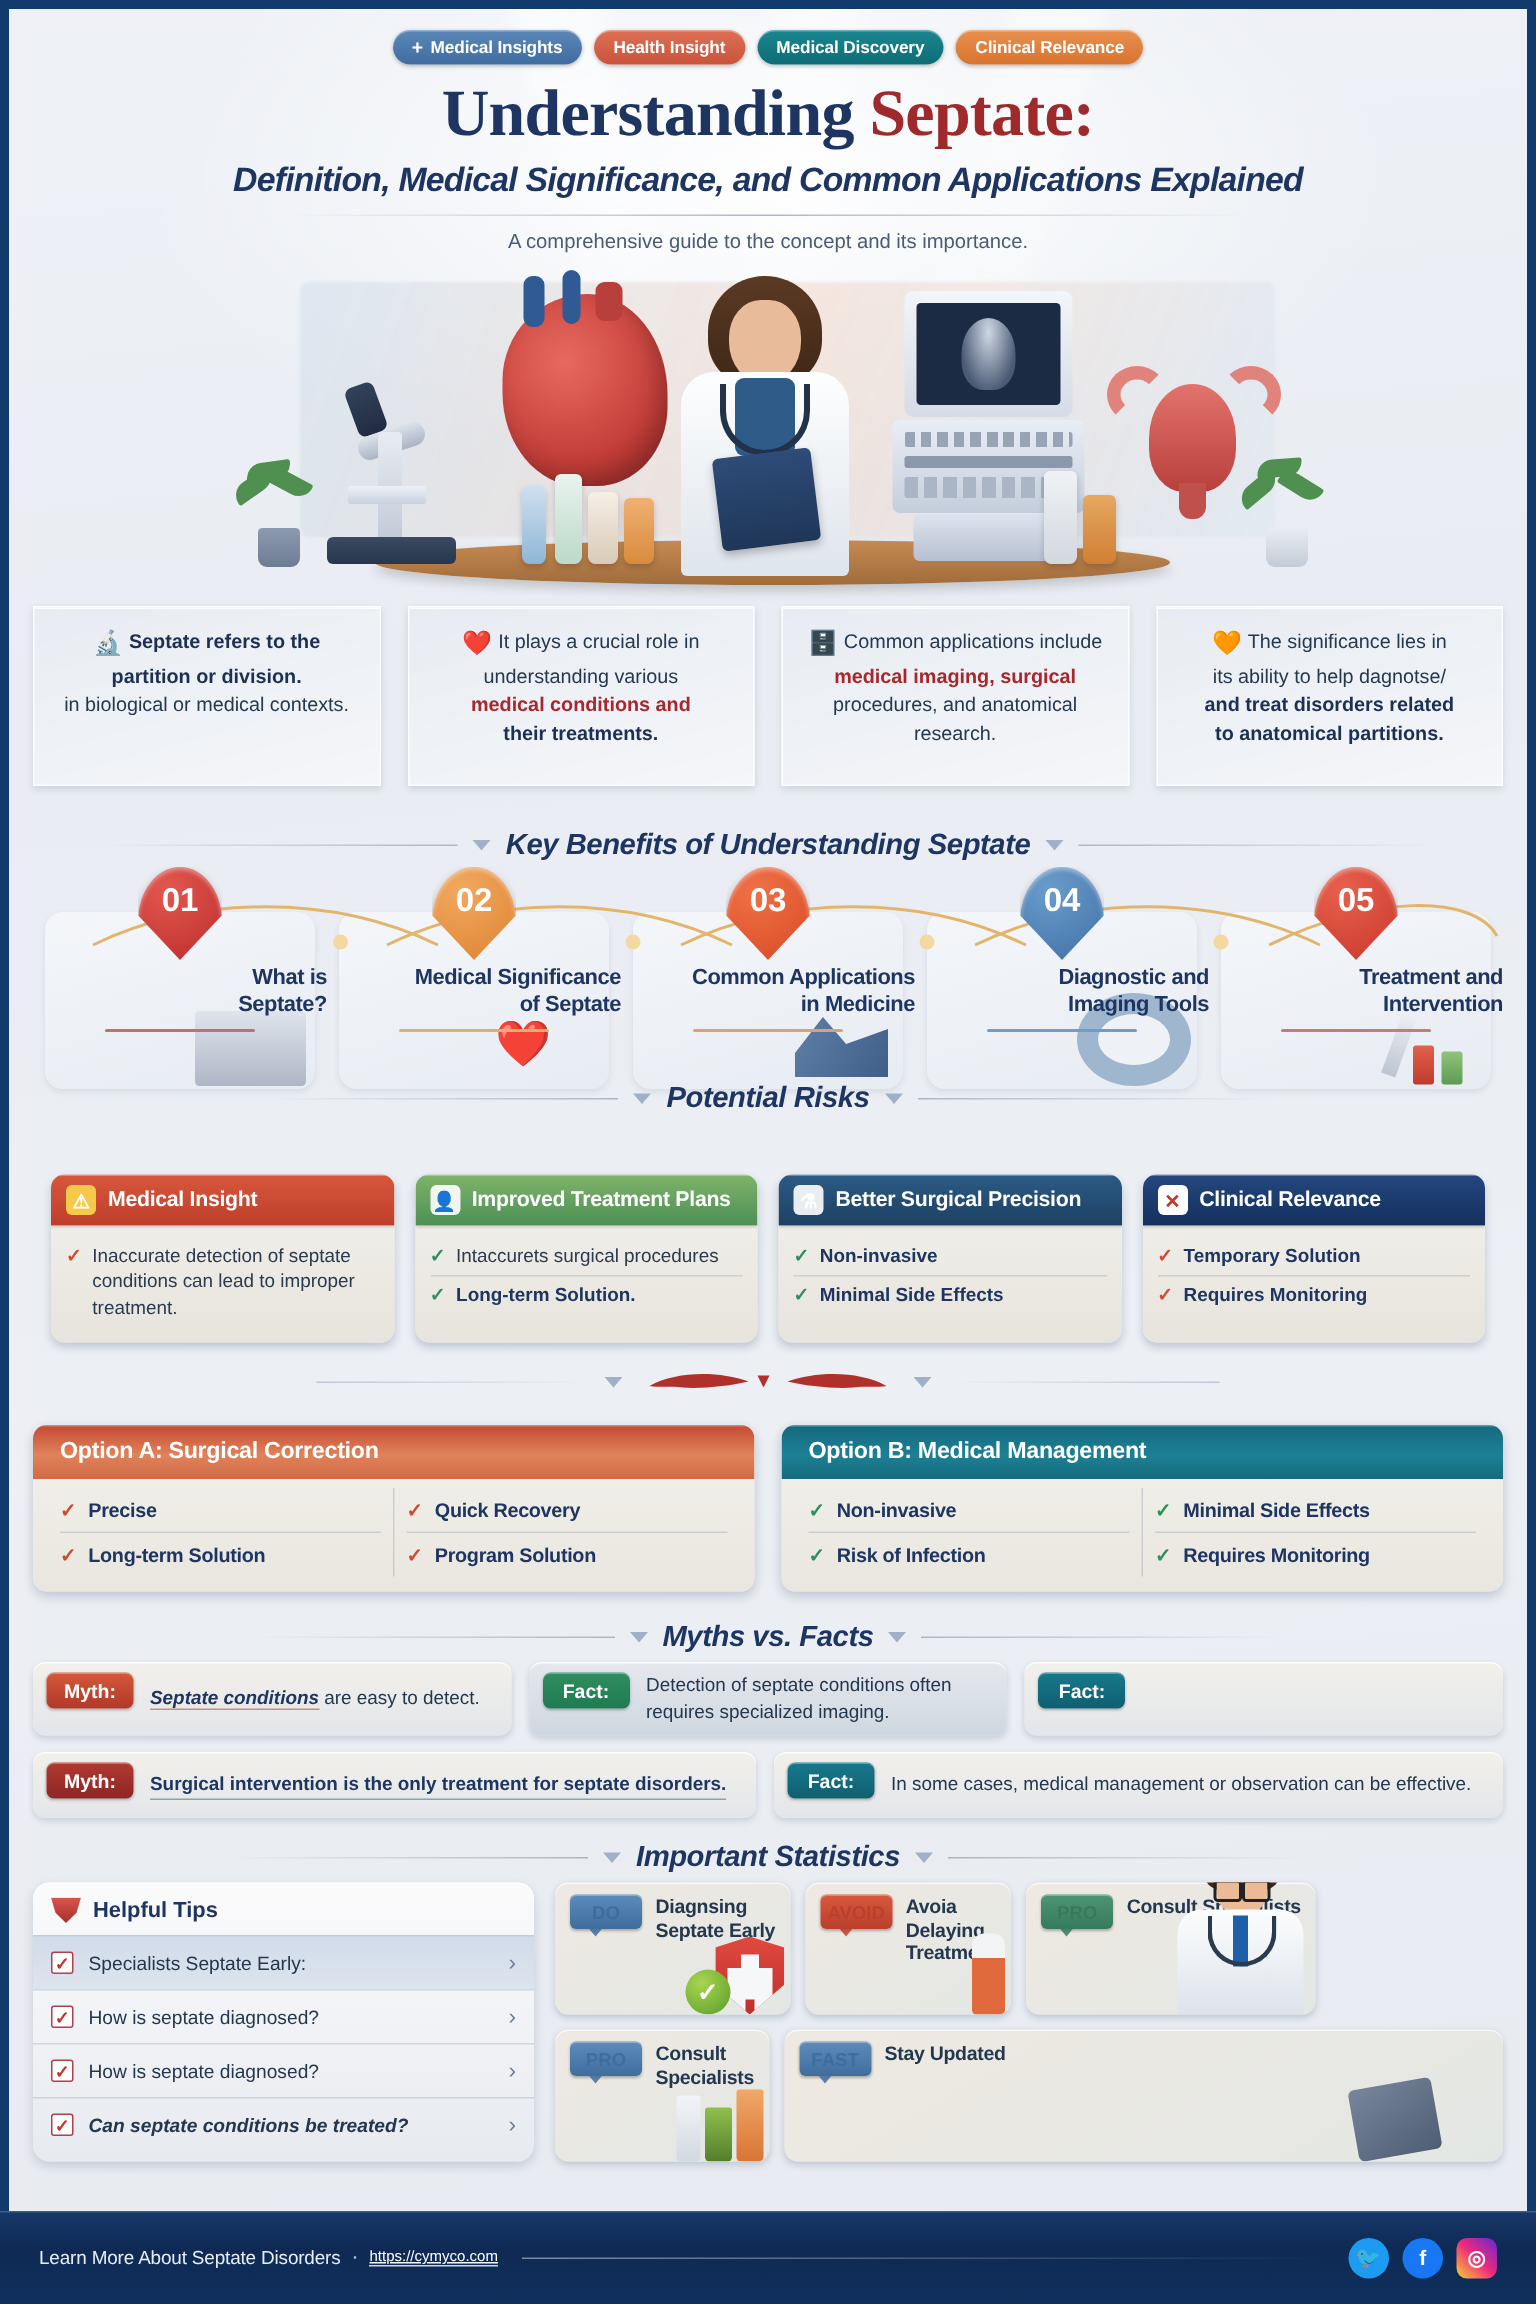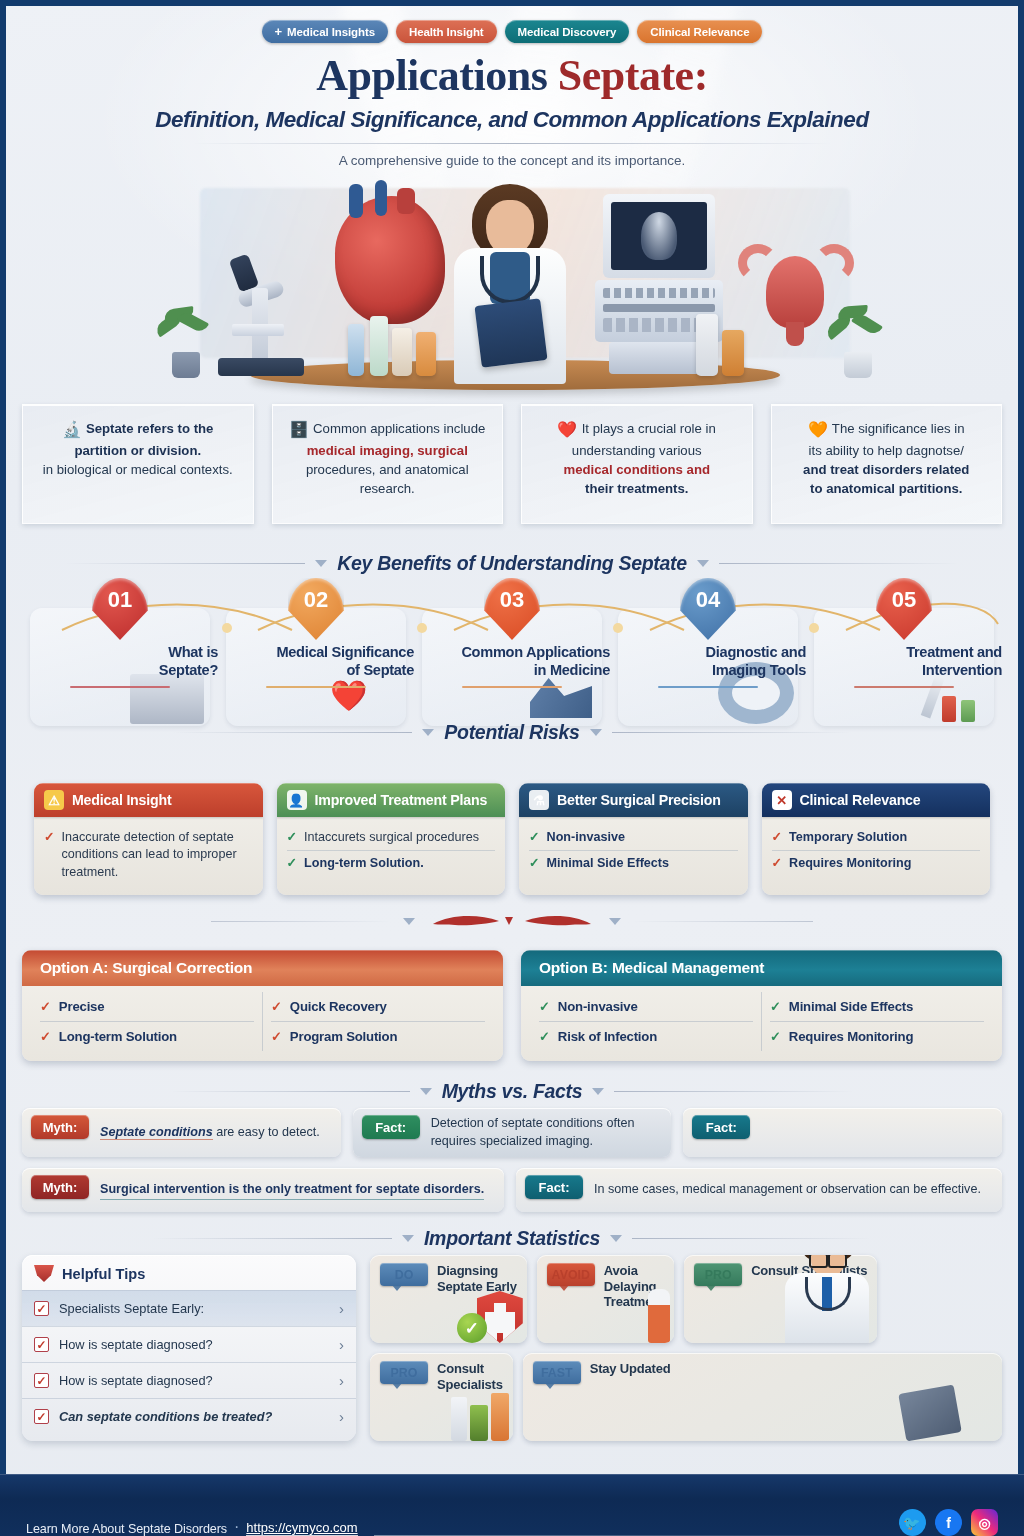--- a/index.html
+++ b/index.html
@@ -219,25 +219,25 @@
   .docman .glass{position:absolute;left:30px;top:26px;width:38px;height:11px;border-top:2px solid #222;}
   .docman .glass:before,.docman .glass:after{content:"";position:absolute;top:0;width:15px;height:11px;border:2px solid #222;border-radius:3px;}
   .docman .glass:before{left:0;} .docman .glass:after{right:0;}
   .docman .coat{position:absolute;left:6px;top:48px;width:84px;height:70px;background:linear-gradient(#fcfdfe,#dde3ea);border-radius:16px 16px 0 0;}
   .docman .tie{position:absolute;left:43px;top:52px;width:10px;height:34px;background:#1d5fa8;}
   .docman .steth{position:absolute;left:26px;top:52px;width:46px;height:34px;border:3px solid #2a3a50;border-top:none;border-radius:0 0 24px 24px;}
   .laptop{position:absolute;right:44px;bottom:4px;width:56px;height:48px;background:linear-gradient(150deg,#77869b,#4e5d73);border-radius:4px;transform:rotate(-10deg);}
 
   
   .footer { position:absolute; left:0; bottom:0; width:1024px; height:62px; z-index:9;
-     background:linear-gradient(180deg,#16386a,#0e2a54 40%,#102f5c); display:flex; align-items:flex-end; padding:0 26px;
+     background:linear-gradient(180deg,#16386a,#0e2a54 40%,#102f5c); display:flex; align-items:center; padding:0 26px;
      box-shadow:inset 0 1px 0 rgba(255,255,255,.18);}
   .footer .txt { color:#e8eef7; font-size:12.6px; letter-spacing:-0.1px;}
   .footer .dot { color:#9db4d2; margin:0 7px; }
-  .footer .url { color:#fff; font-size:13px; border-bottom:1px solid rgba(255,255,255,.8);}
+  .footer .url { color:#fff; font-size:10px; border-bottom:1px solid rgba(255,255,255,.8);}
   .footer .ln { flex:1; height:1px; background:linear-gradient(to right,rgba(255,255,255,.45),rgba(255,255,255,0)); margin:0 16px;}
   .social { display:flex; gap:9px; }
   .sic { width:27px;height:27px;border-radius:50%; display:flex;align-items:center;justify-content:center; color:#fff; font-size:14px; font-weight:bold;}
   .sic.tw{background:#1d9bf0;} .sic.fb{background:#1877f2;}
   .sic.ig{background:linear-gradient(45deg,#f9ce34,#ee2a7b 50%,#6228d7); border-radius:7px;}
 </style>
 </head>
 <body>
 
 <div class="page">
@@ -256,21 +256,21 @@
     </div>
     <div class="badge b2">
       <span>Medical Discovery</span>
     </div>
     <div class="badge b3">
       <span>Clinical Relevance</span>
     </div>
   </div>
 
   <div class="title-wrap">
-    <h1><span>Applications </span><span class="accent">Septate:</span></h1>
+    <h1><span>Understanding </span><span class="accent">Septate:</span></h1>
     <h2 class="sub">Definition, Medical Significance, and Common Applications Explained</h2>
     <div class="rule"></div>
     <div class="tagline">A comprehensive guide to the concept and its importance.</div>
   </div>
 
   <div class="hero">
     <div class="backwall"></div>
     <div class="table"></div>
 
     <div class="plant" style="left:20px;">
@@ -337,29 +337,29 @@
     </div>
   </div>
 
   <div class="defcards">
     <div class="defcard">
       <span class="ic">🔬</span><b>Septate refers to the</b><br>
       <b>partition or division.</b><br>
       <span>in biological or medical contexts.</span>
     </div>
     <div class="defcard">
-      <span class="ic">🗄️</span><span>Common applications include</span><br>
-      <span class="red">medical imaging, surgical</span><br>
-      <span>procedures, and anatomical research.</span>
-    </div>
-    <div class="defcard">
       <span class="ic">❤️</span><span>It plays a crucial role in</span><br>
       <span>understanding various</span><br>
       <span class="red">medical conditions and</span><br>
       <b>their treatments.</b>
+    </div>
+    <div class="defcard">
+      <span class="ic">🗄️</span><span>Common applications include</span><br>
+      <span class="red">medical imaging, surgical</span><br>
+      <span>procedures, and anatomical research.</span>
     </div>
     <div class="defcard">
       <span class="ic">🧡</span><span>The significance lies in</span><br>
       <span>its ability to help dagnotse/</span><br>
       <b>and treat disorders related</b><br>
       <b>to anatomical partitions.</b>
     </div>
   </div>
 
   <div class="sec-head" style="top:552px;">

